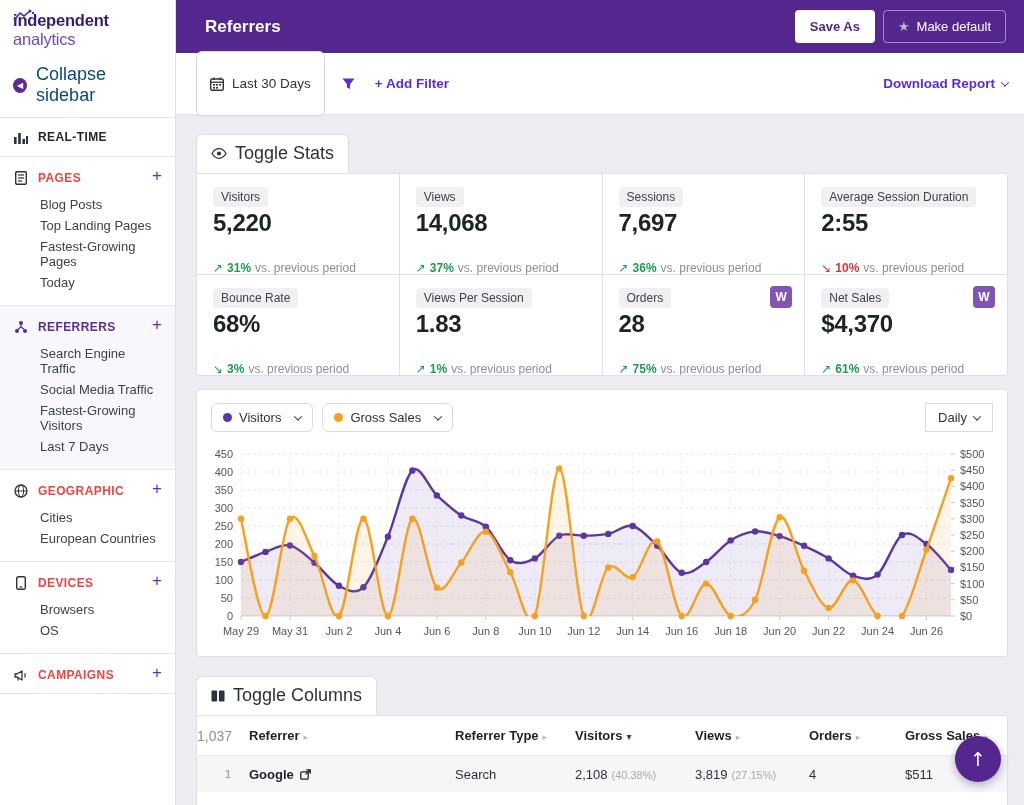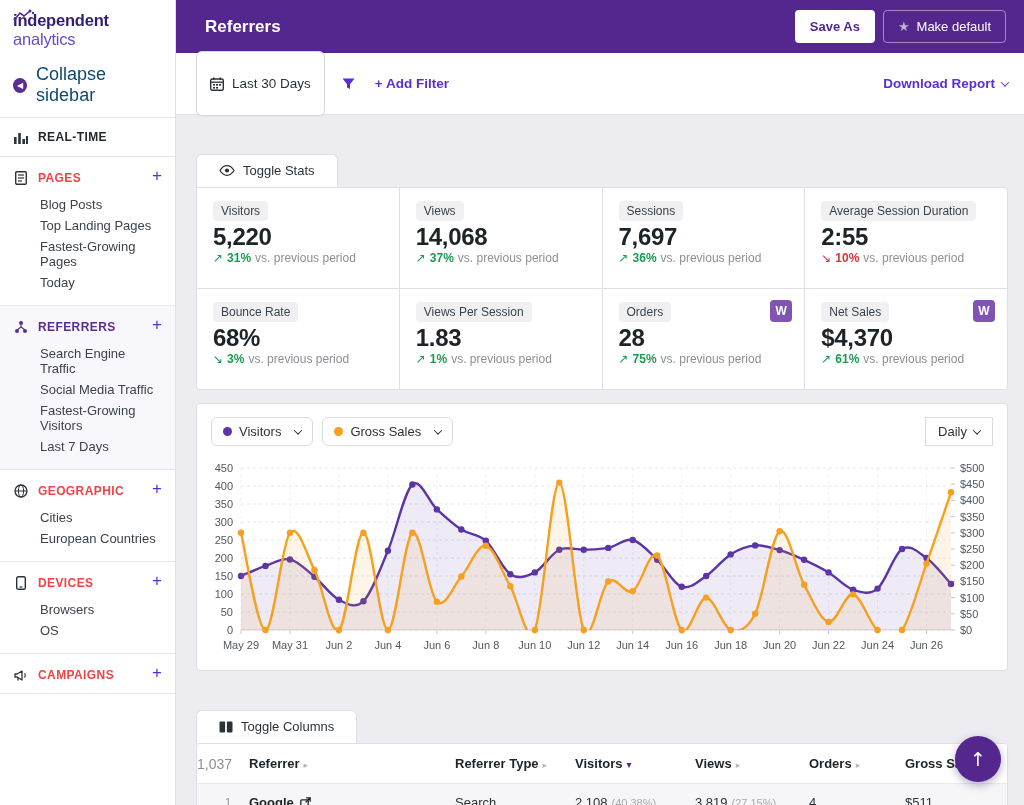--- a/index.html
+++ b/index.html
@@ -45,29 +45,29 @@
     border-radius:6px; padding:24px 13px; font-size:13.5px; color:#2c3338; cursor:pointer;
     box-shadow:0 1px 1px rgba(0,0,0,0.04); }
   .add-filter { display:inline-flex; align-items:center; gap:20px; color:#5b2dd6; font-size:13.5px; font-weight:bold;
     margin-left:17px; cursor:pointer; flex:1; }
   .download { color:#5b2dd6; font-size:13.5px; font-weight:bold; cursor:pointer; display:inline-flex; align-items:center; }
   .chev { display:inline-block; width:6px; height:6px; border-right:1.8px solid currentColor;
     border-bottom:1.8px solid currentColor; transform:rotate(45deg) translate(-1px,-1px); margin-left:7px; }
 
   .content { padding:19px 16px 0 20px; }
   .toggle-btn { display:inline-flex; align-items:center; gap:8px; background:#fff; border:1px solid #e0dee5;
-    border-radius:6px 6px 0 0; border-bottom:none; padding:8px 22px 9px; font-size:13px; color:#2c3338; cursor:pointer;margin-top:20px; }
+    border-radius:6px 6px 0 0; border-bottom:none; padding:8px 14px 9px; font-size:18px; color:#2c3338; cursor:pointer; }
 
   
   .stats-grid { display:grid; grid-template-columns:repeat(4,1fr); gap:1px; background:#e0dee6;
     border:1px solid #e0dee6; border-radius:0 4px 4px 4px; overflow:hidden; margin-bottom:13px; }
   .card { background:#fff; padding:13px 16px 12px; position:relative; height:100px; }
   .pill { display:inline-block; background:#f0f0f2; border-radius:4px; padding:3px 8px; font-size:12px; color:#3c434a; }
   .card .val { font-size:24px; font-weight:bold; color:#1d2327; margin-top:2px; letter-spacing:-0.3px; }
-  .chg { margin-top:0; font-size:12px; color:#8c8f94; display:flex; align-items:center; gap:4px; }
+  .chg { margin-top:24px; font-size:12px; color:#8c8f94; display:flex; align-items:center; gap:4px; }
   .chg b { font-weight:bold; }
   .pos { color:#1a9b51; }
   .neg { color:#d63638; }
   .arrow-up::before { content:"\2197"; }
   .arrow-down::before { content:"\2198"; }
   .woo-badge { position:absolute; top:11px; right:12px; width:22px; height:22px; border-radius:4px;
     background:#7f54b3; color:#fff; font-size:12px; font-weight:bold; display:flex; align-items:center; justify-content:center; }
   .note { color:#8c8f94; }
 
   

